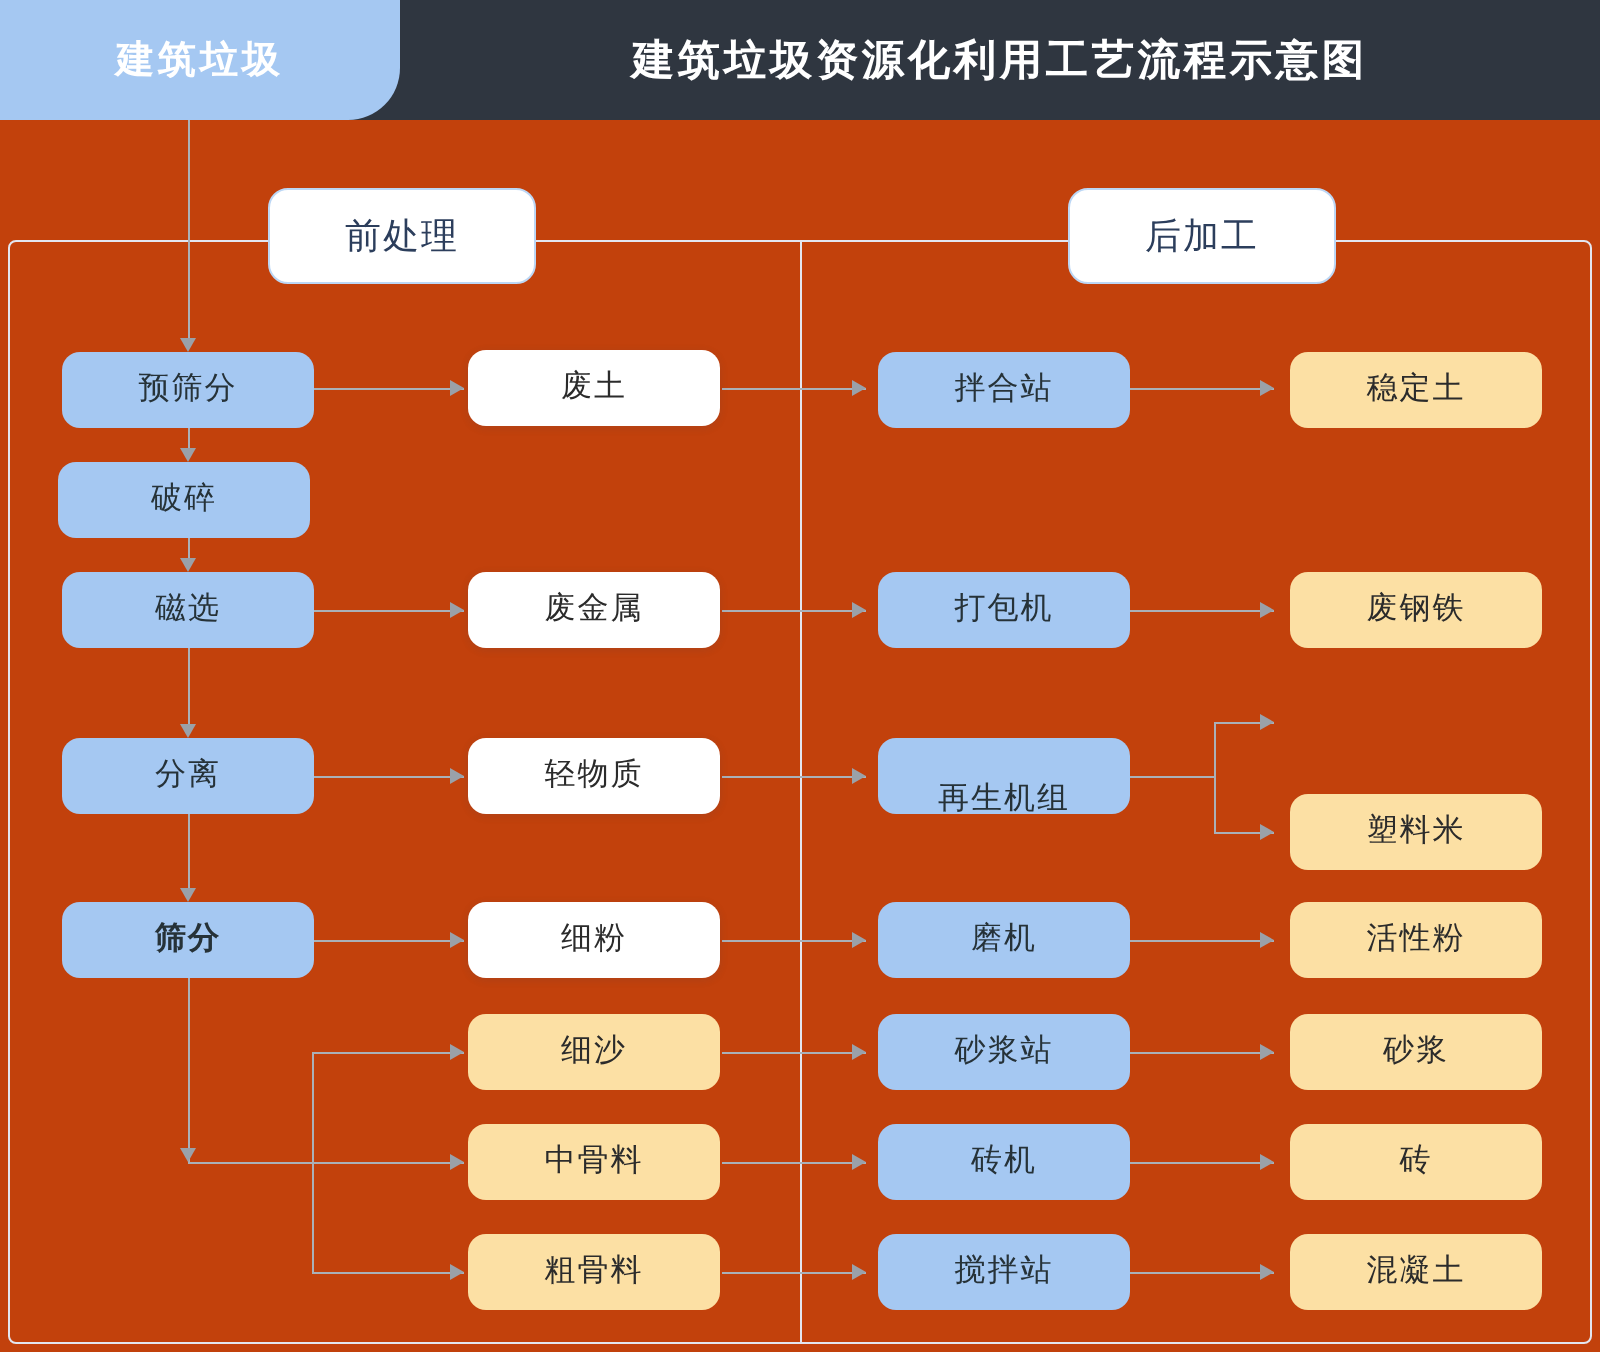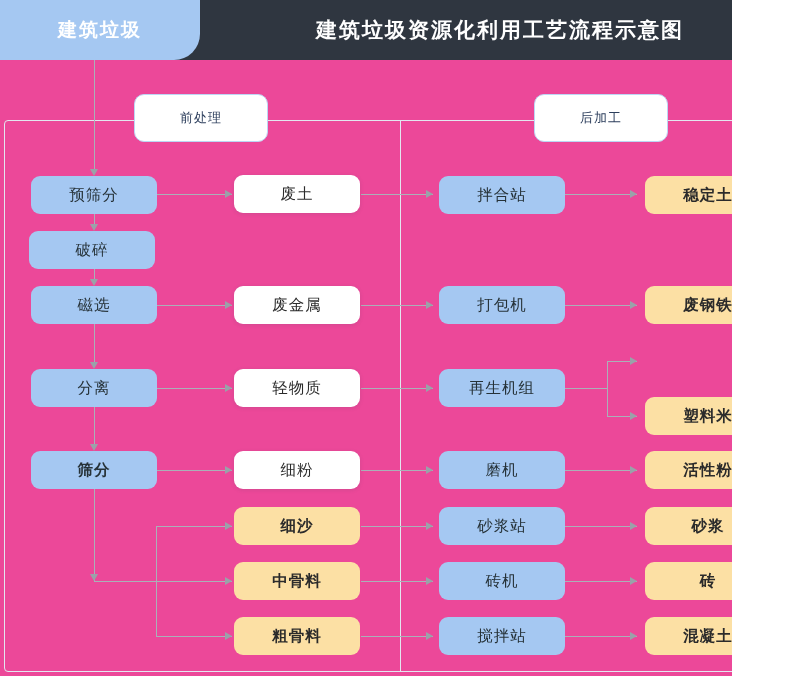--- a/index.html
+++ b/index.html
@@ -5,23 +5,23 @@
   html, body {
     margin: 0;
     padding: 0;
     background: #ffffff;
   }
   body {
     font-family: "Liberation Sans", "DejaVu Sans", sans-serif;
   }
   #canvas {
     position: relative;
-    width: 732px;
+    width: 800px;
     height: 676px;
-    background: #ec4899;
+    background: #c2410c;
     overflow: hidden;
   }
 
   
   .header-bar {
     position: absolute;
     left: 0; top: 0;
     width: 800px; height: 60px;
     background: #2f3640;
   }
@@ -81,21 +81,21 @@
     background: #ffffff;
     border: 1px solid #bcd7f5;
     border-radius: 10px;
     display: flex;
     align-items: center;
     justify-content: center;
     z-index: 6;
   }
   .section-pill span {
     color: #2c3e5c;
-    font-size: 13px;
+    font-size: 18px;
     letter-spacing: 1px;
   }
   #pill-pre  { left: 134px; top: 94px; width: 132px; }
   #pill-post { left: 534px; top: 94px; width: 132px; }
 
   
   .node {
     position: absolute;
     height: 38px;
     border-radius: 9px;
@@ -106,21 +106,21 @@
     z-index: 5;
   }
   .node span {
     font-size: 15.5px;
     color: #2b2b2b;
     letter-spacing: 1px;
     line-height: 1;
   }
   .node.blue  { background: #a5c8f2; }
   .node.blue span { color: #263238; }
-  .node.yellow{ background: #fce0a4; font-weight: bold; }
+  .node.yellow{ background: #fce0a4; }
   .node.white {
     background: #ffffff;
     box-shadow: 0 1px 4px rgba(60,70,95,0.14);
   }
 
   
   .ln {
     position: absolute;
     background: #aab0b8;
     z-index: 2;
@@ -275,21 +275,21 @@
   <div class="node yellow" style="left:234px; top:617px; width:126px;">
     <span>粗骨料</span>
   </div>
 
   <div class="node blue" style="left:439px; top:176px; width:126px;">
     <span>拌合站</span>
   </div>
   <div class="node blue" style="left:439px; top:286px; width:126px;">
     <span>打包机</span>
   </div>
-  <div class="node blue" style="left:439px; top:369px; width:126px;">
+  <div class="node blue" style="left:439px; top:369px; width:126px;align-items:flex-end;">
     <span>再生机组</span>
   </div>
   <div class="node blue" style="left:439px; top:451px; width:126px;">
     <span>磨机</span>
   </div>
   <div class="node blue" style="left:439px; top:507px; width:126px;">
     <span>砂浆站</span>
   </div>
   <div class="node blue" style="left:439px; top:562px; width:126px;">
     <span>砖机</span>

